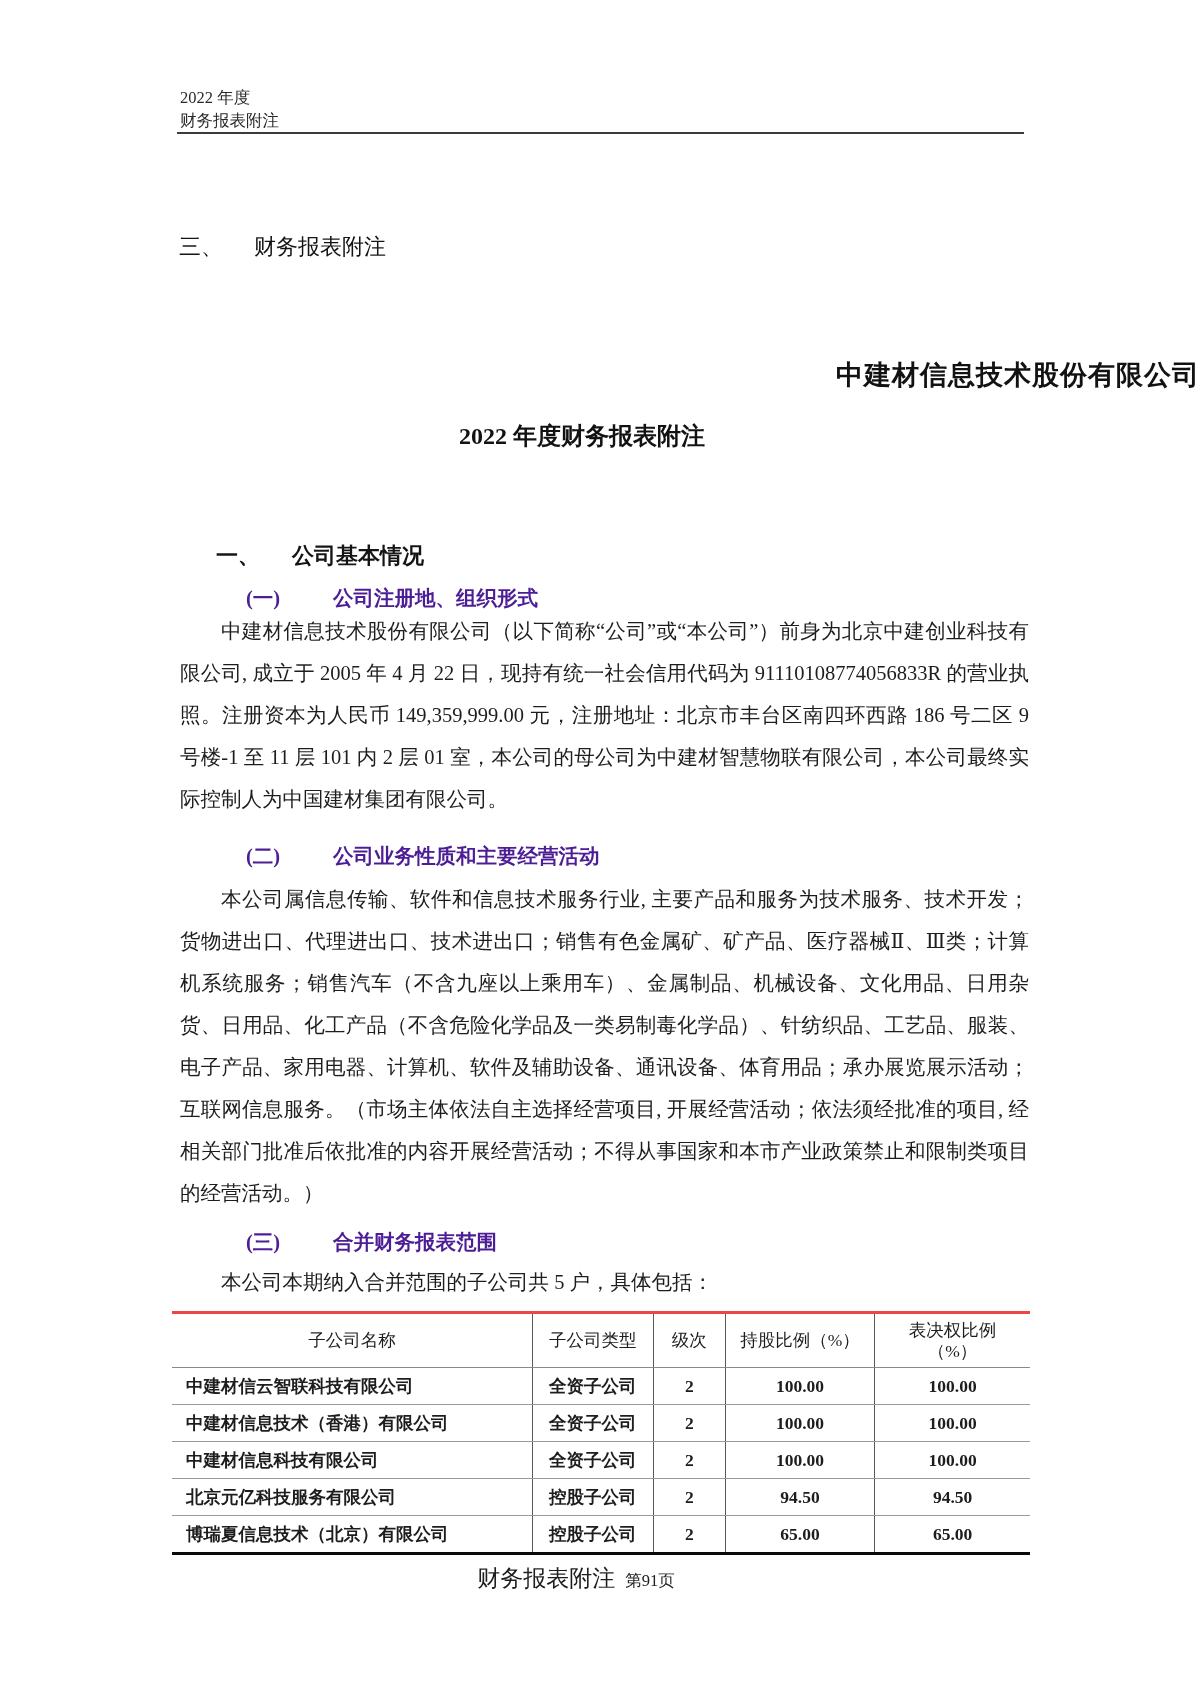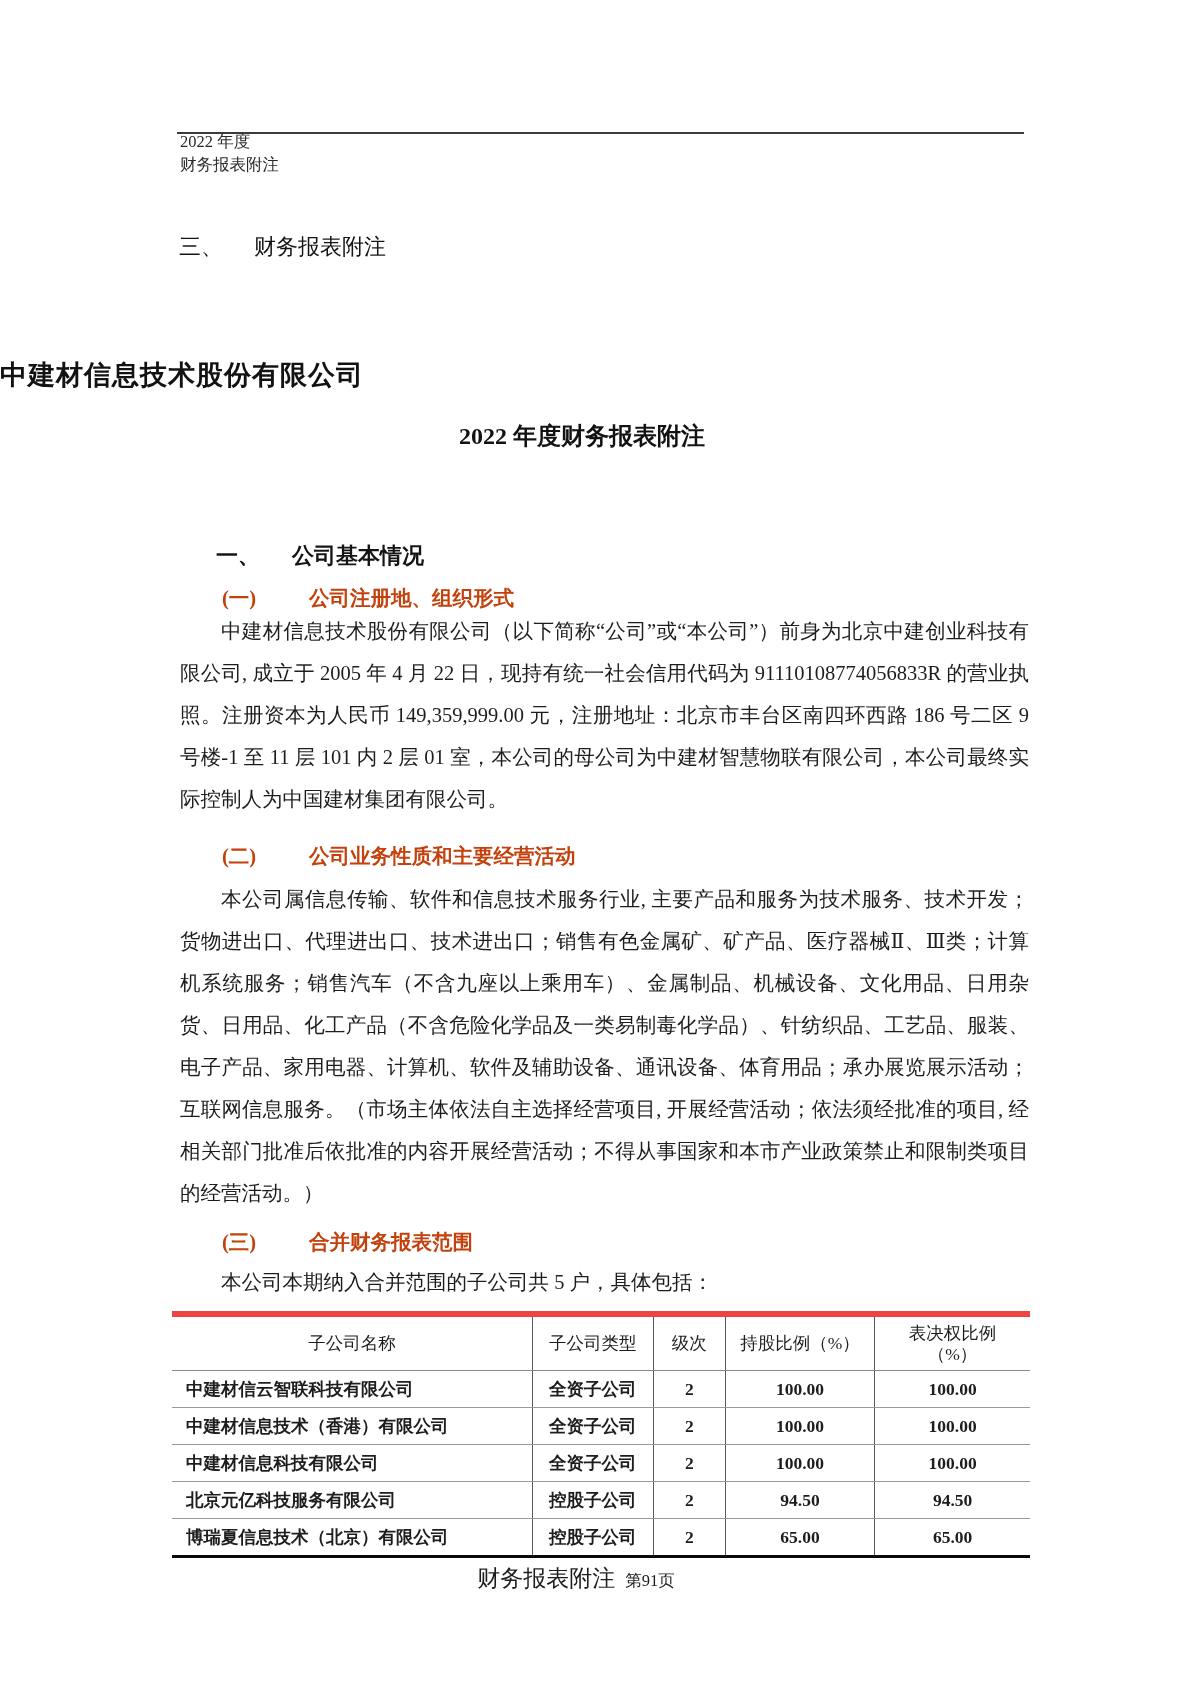--- a/index.html
+++ b/index.html
@@ -8,52 +8,52 @@
     width:1200px;height:1697px;
     margin:0 auto;
     background:#ffffff;
     font-family:"Liberation Serif","DejaVu Serif",serif;
     color:#1f1f1f;
     overflow:hidden;
   }
   .abs{position:absolute;}
 
   
-  .page-header{top:86px;left:180px;font-size:16.5px;line-height:23px;color:#2a2a2a;margin-top:44px;}
+  .page-header{top:86px;left:180px;font-size:16.5px;line-height:23px;color:#2a2a2a;}
   .header-rule{top:132px;left:177px;width:847px;height:2px;background:#3b3b3b;}
 
   
   .h-main{top:232px;left:179px;font-size:22px;font-weight:normal;color:#141414;}
   .h-main .h-num{display:inline-block;width:75px;}
-  .doc-title{top:357px;left:0;width:1200px;text-align:left;font-size:27px;font-weight:bold;letter-spacing:1px;color:#121212;}
+  .doc-title{top:357px;left:0;width:1200px;text-align:right;font-size:27px;font-weight:bold;letter-spacing:1px;color:#121212;}
   .doc-subtitle{top:420px;left:0;width:1164px;text-align:center;font-size:24px;font-weight:bold;color:#121212;}
   .h-sec{top:535px;left:216px;font-size:22px;font-weight:bold;color:#141414;margin-top:6px;}
   .h-sec .h-num{display:inline-block;width:76px;}
-  .h-sub{font-size:20.5px;font-weight:bold;color:#c2410c;}
+  .h-sub{font-size:20.5px;font-weight:bold;color:#4c1d95;margin-left:24px;}
   .h-sub .h-num{display:inline-block;width:87px;}
   .h-sub1{top:584px;left:222px;}
   .h-sub2{top:842px;left:222px;}
   .h-sub3{top:1228px;left:222px;}
 
   
   .para{
     left:180px;width:849px;
     font-size:20.5px;line-height:42px;
     text-align:justify;text-indent:2em;
     color:#1d1d1d;
   }
   .para1{top:610px;}
   .para2{top:878px;}
   .intro{top:1261px;left:180px;width:849px;font-size:20.5px;line-height:42px;text-indent:2em;color:#1d1d1d;}
 
   
   .tbl-wrap{top:1311px;left:172px;width:858px;}
   table.subs{
     width:100%;border-collapse:collapse;table-layout:fixed;
-    border-top:6px solid #ef4444;border-bottom:3px solid #0a0a0a;
+    border-top:3px solid #ef4444;border-bottom:3px solid #0a0a0a;
     font-size:17.5px;color:#1d1d1d;
   }
   table.subs col.c0{width:42.0%;}
   table.subs col.c1{width:14.1%;}
   table.subs col.c2{width:8.4%;}
   table.subs col.c3{width:17.4%;}
   table.subs col.c4{width:18.1%;}
   table.subs th{
     font-weight:normal;height:49px;text-align:center;vertical-align:middle;
     border-bottom:1px solid #8a8a8a;border-right:1px solid #5a5a5a;

